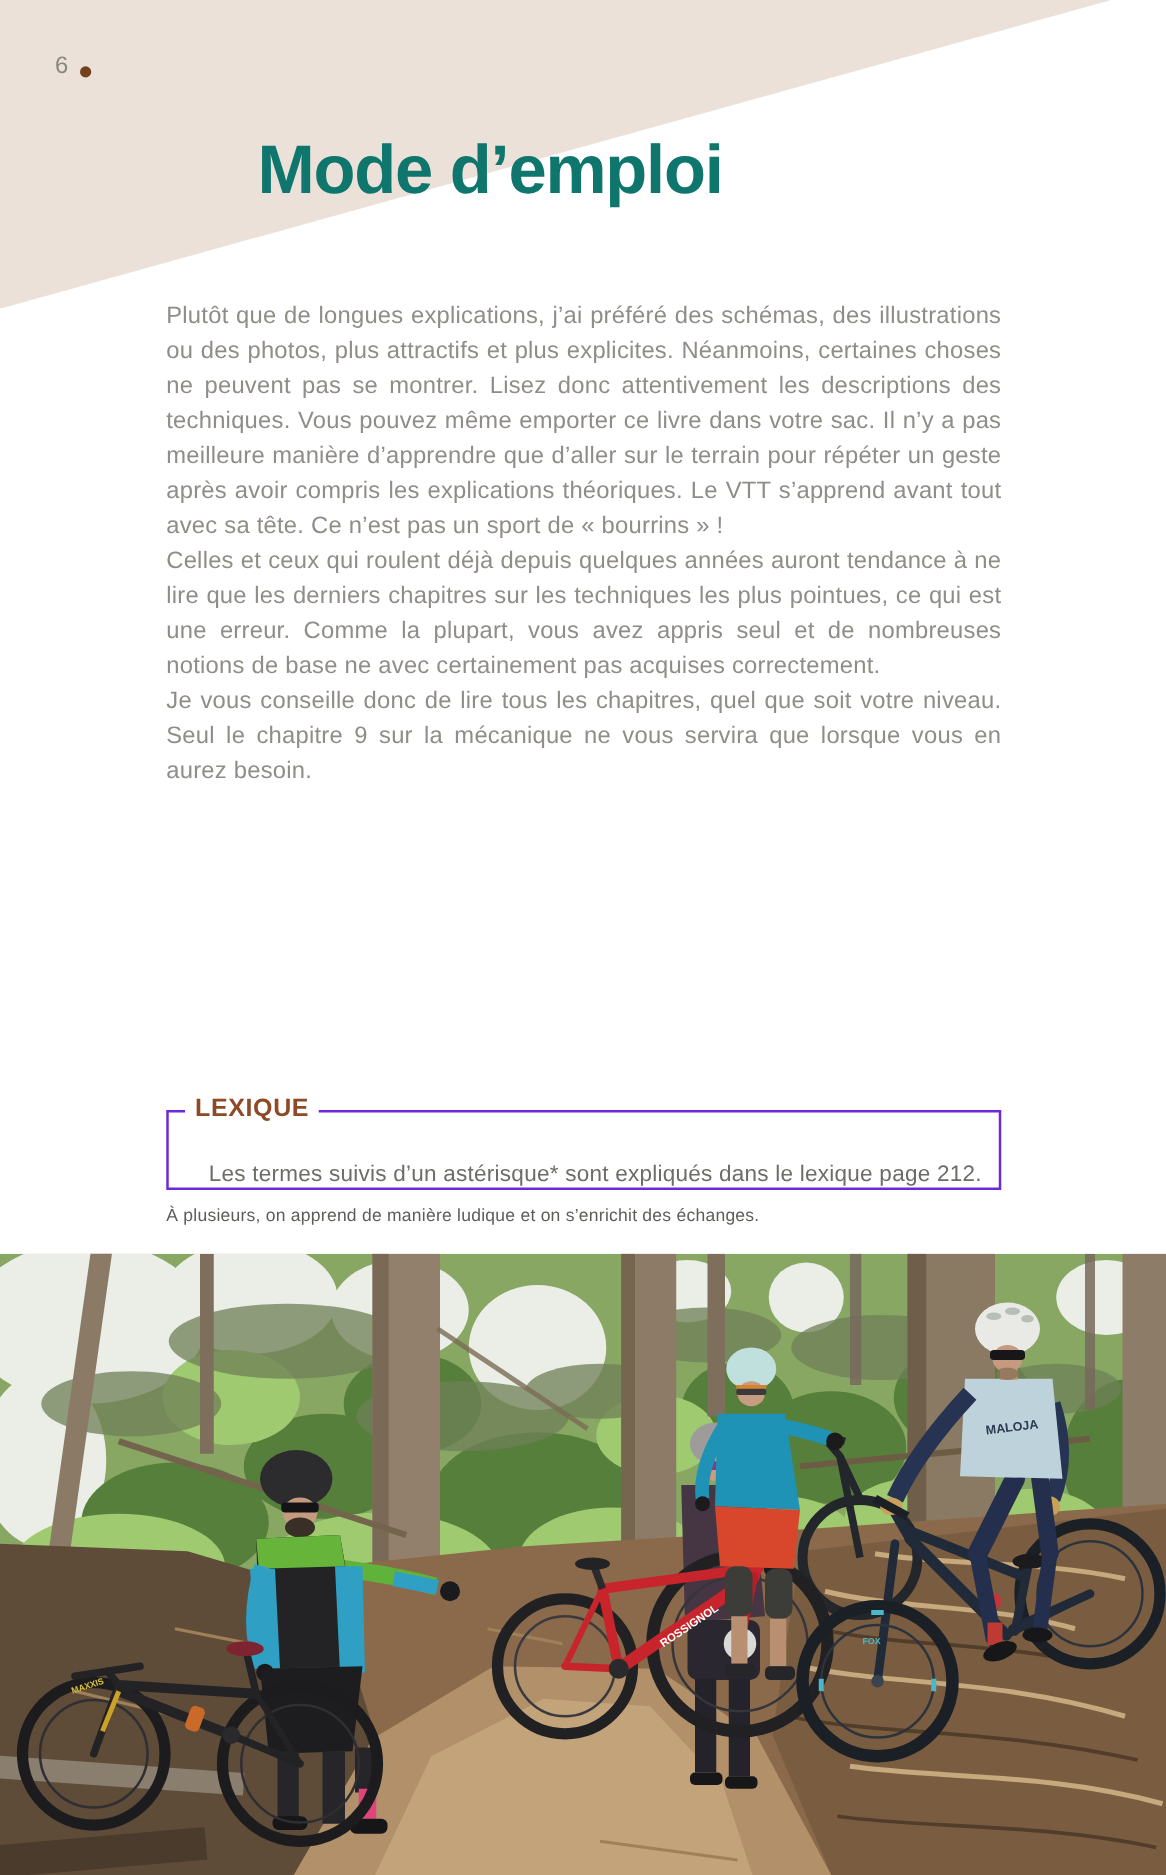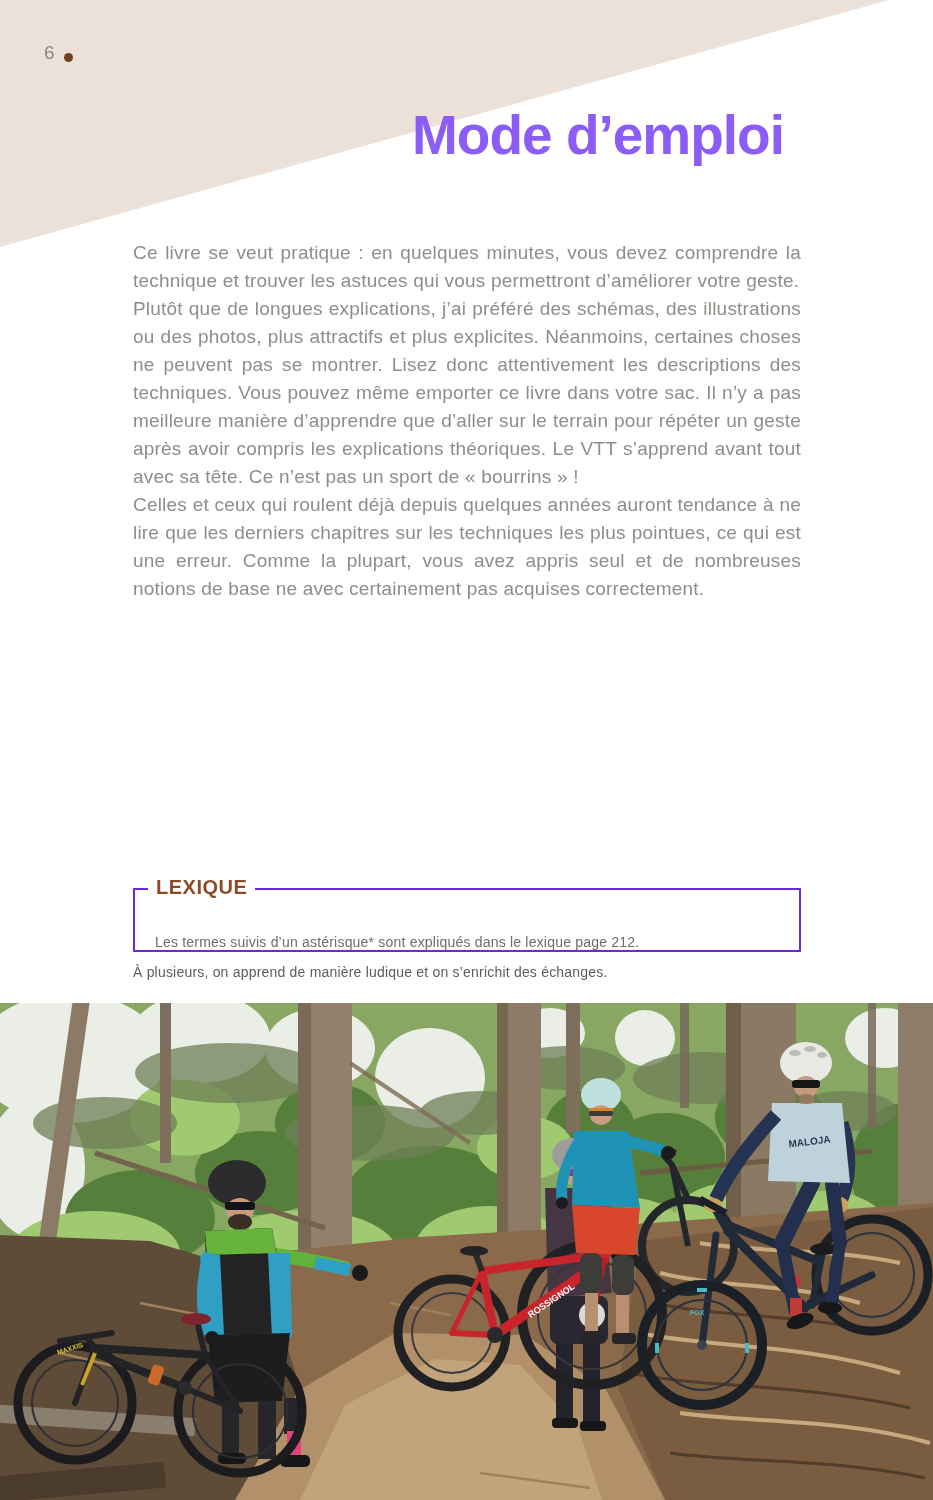--- a/index.html
+++ b/index.html
@@ -15,42 +15,42 @@
   }
   .page-number{
     position:absolute;left:44px;top:42px;
     font-size:19px;color:#8a8781;letter-spacing:.5px;
   }
   .page-dot{
     position:absolute;left:64px;top:53px;width:9px;height:9px;border-radius:50%;
     background:#74411f;
   }
   .page-title{
-    position:absolute;left:0;top:103px;width:784px;text-align:right;
-    font-size:55px;font-weight:700;color:#8b5cf6;letter-spacing:-1px;
+    position:absolute;left:0;top:103px;width:784px;text-align:center;
+    font-size:55px;font-weight:700;color:#0f766e;letter-spacing:-1px;
   }
   .body-text{
     position:absolute;left:133px;top:239px;width:668px;
     font-size:19px;line-height:28px;color:#8f8d88;
     text-align:justify;letter-spacing:.2px;
   }
   .body-text p{margin:0;}
   .body-text p.spaced{margin-top:28px;}
   .lexique-box{
     position:absolute;left:133px;top:888px;width:668px;height:64px;
     border:2px solid #6d28d9;box-sizing:border-box;
     display:flex;align-items:flex-end;
   }
   .lexique-label{
     position:absolute;left:13px;top:-14px;
     background:#ffffff;padding:0 8px;
     font-size:20px;font-weight:700;color:#8e4a27;letter-spacing:.5px;
   }
   .lexique-text{
-    padding-left:20px;font-size:14px;color:#6e6c67;letter-spacing:.2px;
+    padding-left:32px;font-size:18px;color:#6e6c67;letter-spacing:.2px;
   }
   .photo-caption{
     position:absolute;left:133px;top:964px;width:700px;
     font-size:14px;color:#5d5c59;letter-spacing:.2px;
   }
   .trail-photo{
     position:absolute;left:0;top:1003px;width:933px;height:497px;display:block;
   }
 </style>
 </head>
@@ -59,23 +59,23 @@
 <div id="page">
 
   <div class="beige-band"></div>
 
   <div class="page-number">6</div>
   <div class="page-dot"></div>
 
   <div class="page-title">Mode d’emploi</div>
 
   <div class="body-text">
-    <p>Ce livre se veut pratique : en quelques minutes, vous devez comprendre la technique et trouver les astuces qui vous permettront d’améliorer votre geste.</p>
     <p>Plutôt que de longues explications, j’ai préféré des schémas, des illustrations ou des photos, plus attractifs et plus explicites. Néanmoins, certaines choses ne peuvent pas se montrer. Lisez donc attentivement les descriptions des techniques. Vous pouvez même emporter ce livre dans votre sac. Il n’y a pas meilleure manière d’apprendre que d’aller sur le terrain pour répéter un geste après avoir compris les explications théoriques. Le VTT s’apprend avant tout avec sa tête. Ce n’est pas un sport de « bourrins » !</p>
     <p>Celles et ceux qui roulent déjà depuis quelques années auront tendance à ne lire que les derniers chapitres sur les techniques les plus pointues, ce qui est une erreur. Comme la plupart, vous avez appris seul et de nombreuses notions de base ne avec certainement pas acquises correctement.</p>
+    <p>Je vous conseille donc de lire tous les chapitres, quel que soit votre niveau. Seul le chapitre 9 sur la mécanique ne vous servira que lorsque vous en aurez besoin.</p>
   </div>
 
   <div class="lexique-box">
     <span class="lexique-label">LEXIQUE</span>
     <span class="lexique-text">Les termes suivis d’un astérisque* sont expliqués dans le lexique page 212.</span>
   </div>
 
   <div class="photo-caption">À plusieurs, on apprend de manière ludique et on s’enrichit des échanges.</div>
 
   <svg class="trail-photo" viewBox="0 0 933 497" preserveAspectRatio="none">

